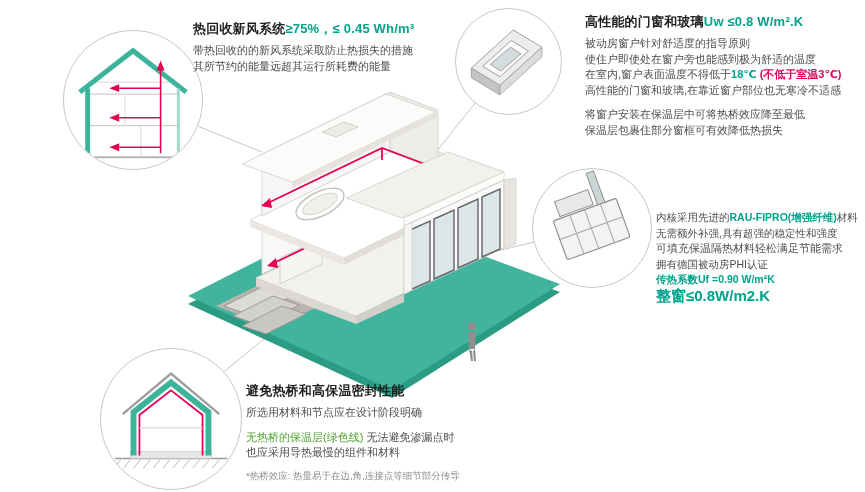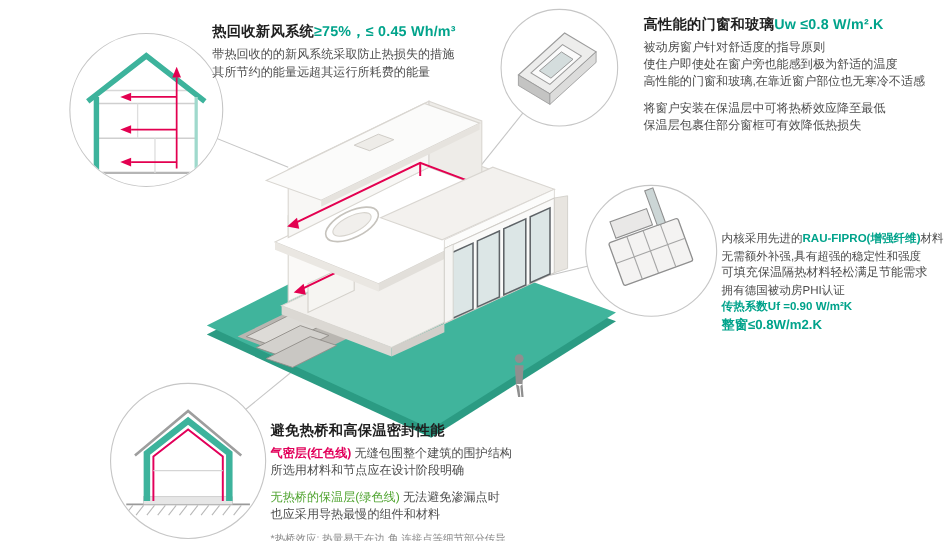--- a/index.html
+++ b/index.html
@@ -192,36 +192,36 @@
 <section class="abs" style="left:193px;top:20px">
   <h3><span>热回收新风系统</span><span class="teal">≥75%，≤ 0.45 Wh/m³</span></h3>
   <p>带热回收的的新风系统采取防止热损失的措施</p>
   <p>其所节约的能量远超其运行所耗费的能量</p>
 </section>
 
 <section class="abs" style="left:585px;top:13px">
   <h3><span>高性能的门窗和玻璃</span><span class="teal">Uw ≤0.8 W/m².K</span></h3>
   <p>被动房窗户针对舒适度的指导原则</p>
   <p>使住户即使处在窗户旁也能感到极为舒适的温度</p>
+  <p><span>在室内,窗户表面温度不得低于</span><span class="teal bold">18℃</span><span class="magenta"> (不低于室温3℃)</span></p>
   <p>高性能的门窗和玻璃,在靠近窗户部位也无寒冷不适感</p>
   <div class="gap"></div>
   <p>将窗户安装在保温层中可将热桥效应降至最低</p>
   <p>保温层包裹住部分窗框可有效降低热损失</p>
 </section>
 
 <section class="abs" style="left:656px;top:210px">
   <p style="font-size:10.5px"><span>内核采用先进的</span><span class="teal bold">RAU-FIPRO(增强纤维)</span><span>材料</span></p>
   <p style="font-size:10.5px">无需额外补强,具有超强的稳定性和强度</p>
   <p style="font-size:11px">可填充保温隔热材料轻松满足节能需求</p>
   <p style="font-size:10.5px">拥有德国被动房PHI认证</p>
   <p style="font-size:10.5px" class="teal bold">传热系数Uf =0.90 W/m²K</p>
-  <p style="font-size:12px" class="teal bold">整窗≤0.8W/m2.K</p>
+  <p style="font-size:15px" class="teal bold">整窗≤0.8W/m2.K</p>
 </section>
 
 <section class="abs" style="left:246px;top:382px">
   <h3>避免热桥和高保温密封性能</h3>
-  <p><span class="magenta">气密层(红色线)</span><span> 无缝包围整个建筑的围护结构</span></p>
   <p>所选用材料和节点应在设计阶段明确</p>
   <div class="gap"></div>
   <p><span class="green">无热桥的保温层(绿色线)</span><span> 无法避免渗漏点时</span></p>
   <p>也应采用导热最慢的组件和材料</p>
   <p class="foot">*热桥效应: 热量易于在边,角,连接点等细节部分传导</p>
 </section>
 
 </body></html>

